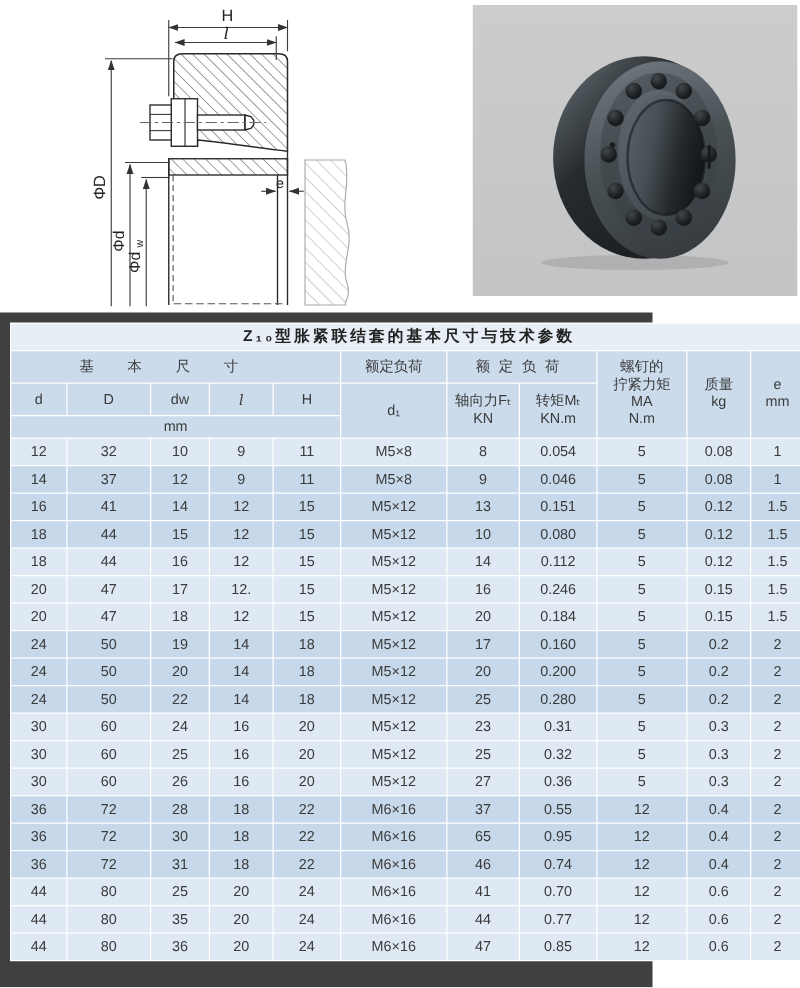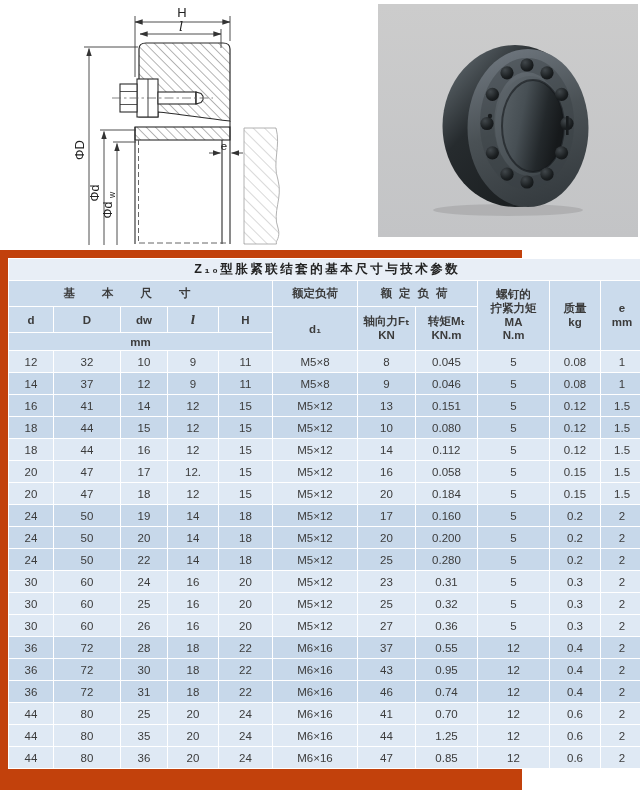--- a/index.html
+++ b/index.html
@@ -3,31 +3,31 @@
 <meta charset="utf-8">
 <style>
   html,body{margin:0;padding:0;background:#fff;}
   #page{position:relative;width:640px;height:790px;background:#ffffff;overflow:hidden;
         font-family:"Liberation Sans","DejaVu Sans",sans-serif;}
   
   #drawing{position:absolute;left:0;top:0;width:380px;height:250px;}
   #photo{position:absolute;left:378px;top:4px;width:260px;height:233px;}
   
   #panel{position:absolute;left:0;top:250px;width:522px;height:540px;
-         background:#c2410c;box-sizing:border-box;padding:8px 8px 16px 8px;}
+         background:#404040;box-sizing:border-box;padding:8px 8px 16px 8px;}
   table.spec{border-collapse:separate;border-spacing:1.5px;table-layout:fixed;width:624px;
              background:#ffffff;}
   table.spec th,table.spec td{text-align:center;vertical-align:middle;padding:0;
              font-size:11.5px;color:#3b3b3b;overflow:hidden;}
   tr.trow-title th{height:21px;background:#e8eef6;font-size:12.5px;font-weight:600;color:#222;
                    letter-spacing:2.5px;padding-left:2.5px;}
   tr.trow-b th{height:25px;}
   tr.trow-c th{height:25px;}
   tr.trow-d th{height:17px;}
-  thead th{background:#cbdbec;font-weight:bold;color:#333;}
+  thead th{background:#cbdbec;font-weight:normal;color:#333;}
   .h-spread{letter-spacing:27px;padding-left:27px;}
   .h-spread2{letter-spacing:7px;padding-left:7px;}
   .h-multi{white-space:pre-line;line-height:1.18;font-size:11px;margin-top:10px;}
   .ital{font-style:italic;font-family:"DejaVu Serif","Liberation Serif",serif;}
   tbody tr.light td{background:#dfe9f4;height:21px;}
   tbody tr.dark td{background:#c7d8ea;height:21px;}
 </style>
 </head>
 <body>
 
@@ -223,21 +223,21 @@
       </thead>
       <tbody>
           <tr class="light">
             <td>12</td>
             <td>32</td>
             <td>10</td>
             <td>9</td>
             <td>11</td>
             <td>M5×8</td>
             <td>8</td>
-            <td>0.045</td>
+            <td>0.054</td>
             <td>5</td>
             <td>0.08</td>
             <td>1</td>
           </tr>
           <tr class="dark">
             <td>14</td>
             <td>37</td>
             <td>12</td>
             <td>9</td>
             <td>11</td>
@@ -288,21 +288,21 @@
             <td>1.5</td>
           </tr>
           <tr class="light">
             <td>20</td>
             <td>47</td>
             <td>17</td>
             <td>12.</td>
             <td>15</td>
             <td>M5×12</td>
             <td>16</td>
-            <td>0.058</td>
+            <td>0.246</td>
             <td>5</td>
             <td>0.15</td>
             <td>1.5</td>
           </tr>
           <tr class="light">
             <td>20</td>
             <td>47</td>
             <td>18</td>
             <td>12</td>
             <td>15</td>
@@ -404,21 +404,21 @@
             <td>0.4</td>
             <td>2</td>
           </tr>
           <tr class="dark">
             <td>36</td>
             <td>72</td>
             <td>30</td>
             <td>18</td>
             <td>22</td>
             <td>M6×16</td>
-            <td>43</td>
+            <td>65</td>
             <td>0.95</td>
             <td>12</td>
             <td>0.4</td>
             <td>2</td>
           </tr>
           <tr class="dark">
             <td>36</td>
             <td>72</td>
             <td>31</td>
             <td>18</td>
@@ -444,21 +444,21 @@
             <td>2</td>
           </tr>
           <tr class="light">
             <td>44</td>
             <td>80</td>
             <td>35</td>
             <td>20</td>
             <td>24</td>
             <td>M6×16</td>
             <td>44</td>
-            <td>1.25</td>
+            <td>0.77</td>
             <td>12</td>
             <td>0.6</td>
             <td>2</td>
           </tr>
           <tr class="light">
             <td>44</td>
             <td>80</td>
             <td>36</td>
             <td>20</td>
             <td>24</td>

